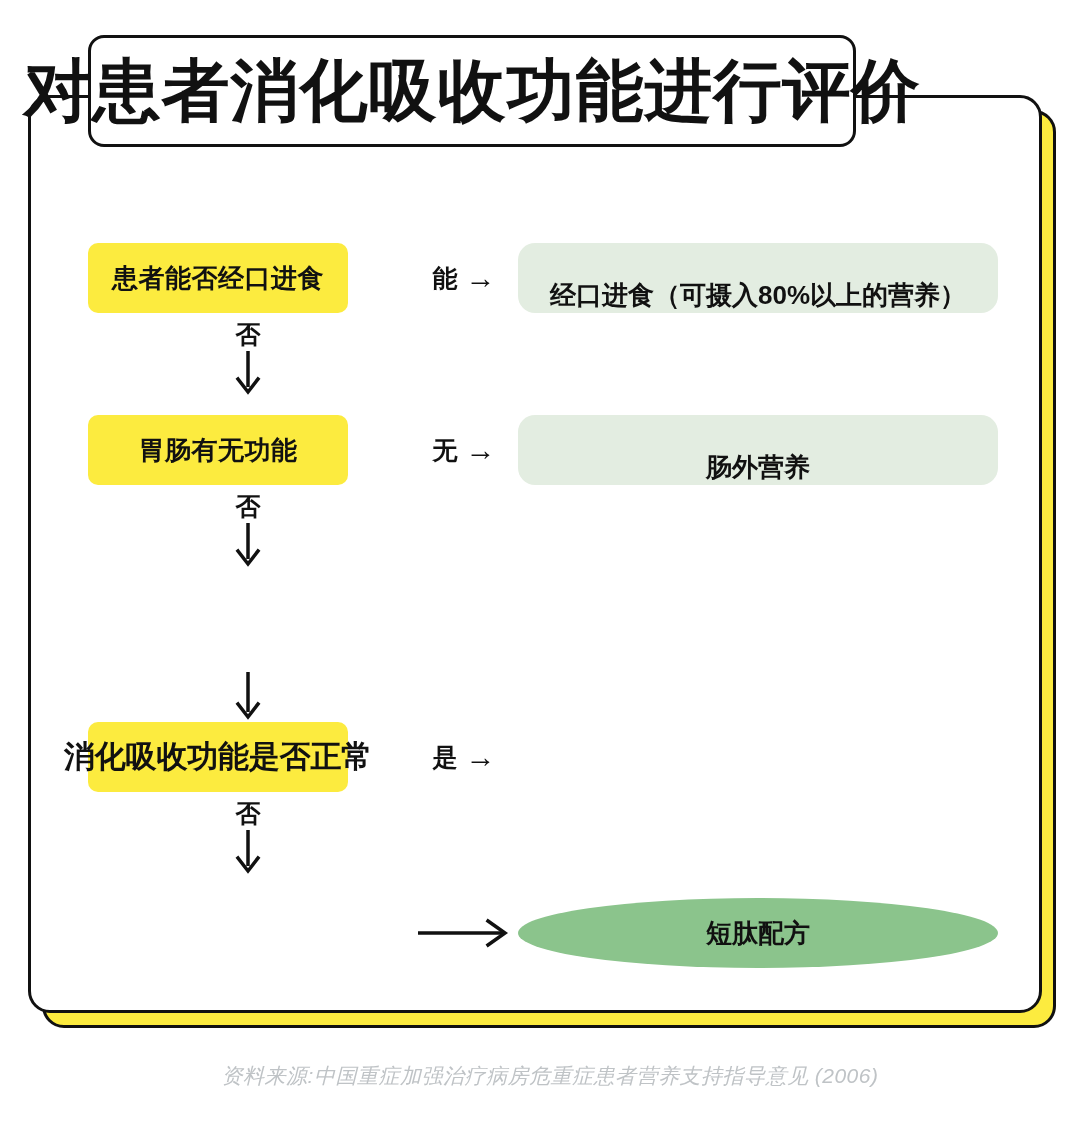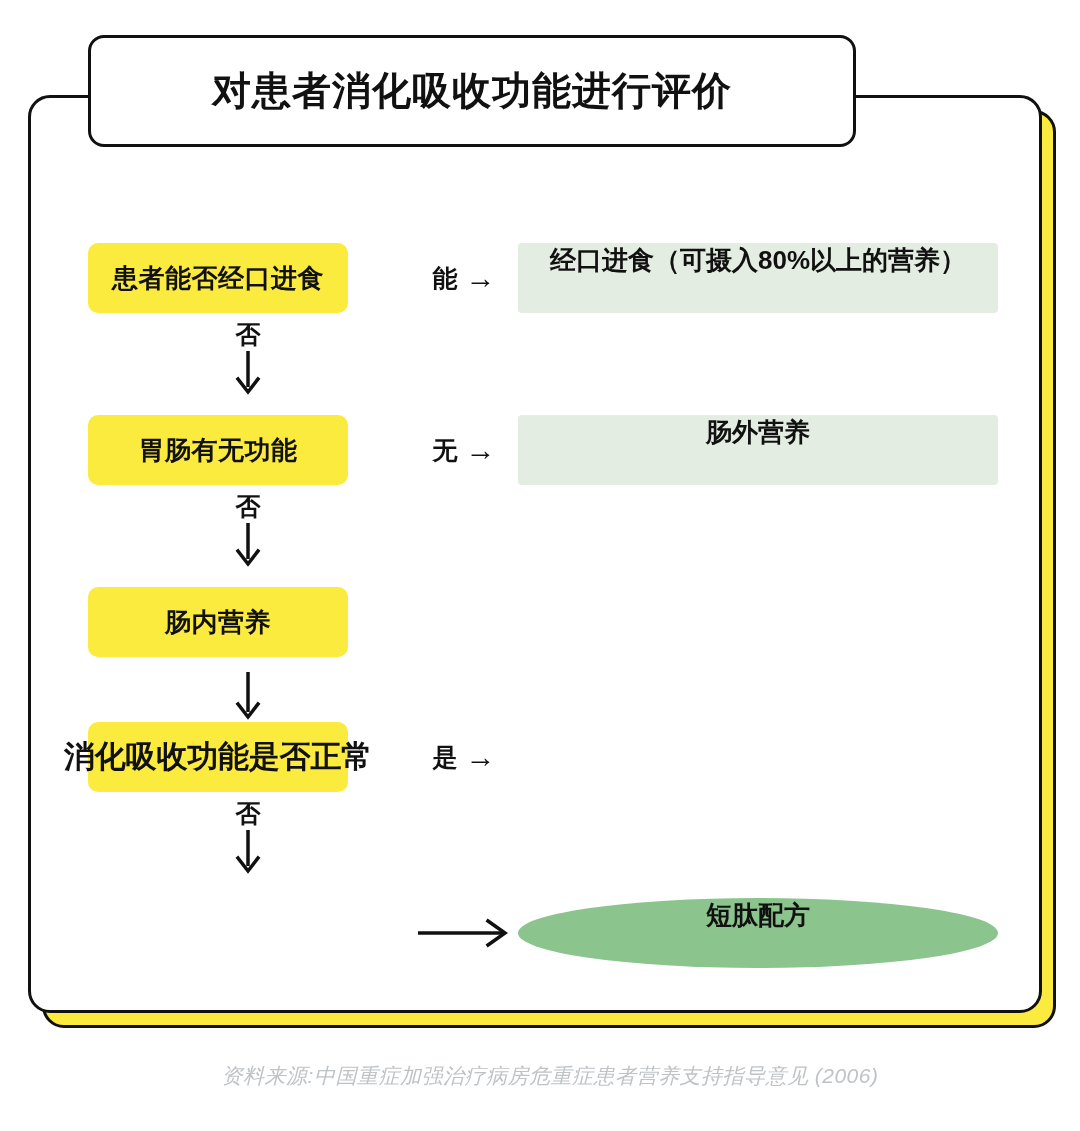--- a/index.html
+++ b/index.html
@@ -49,21 +49,21 @@
     background: #ffffff;
     border: 3px solid #111111;
     border-radius: 16px;
     box-sizing: border-box;
     display: flex;
     align-items: center;
     justify-content: center;
     z-index: 5;
   }
   #title-text {
-    font-size: 39px;
+    font-size: 68px;
     font-weight: 700;
     color: #111111;
     letter-spacing: 1px;
     white-space: nowrap;
   }
 
   
   #flow {
     position: absolute;
     left: 0;
@@ -125,41 +125,42 @@
     line-height: 1;
   }
 
   .right-box {
     position: absolute;
     left: 430px;
     top: 0;
     width: 480px;
     height: 70px;
     background: #E3EDE1;
-    border-radius: 4px;
-    display: flex;
-    align-items: flex-start;
+    border-radius: 17px;
+    display: flex;
+    align-items: flex-end;
     justify-content: center;
   }
   .right-box .rlbl {
     font-size: 26px;
     font-weight: 700;
     color: #111111;
     white-space: nowrap;
   }
 
   .right-ellipse {
     position: absolute;
     left: 430px;
     top: 0;
     width: 480px;
     height: 70px;
     background: #8BC48C;
     border-radius: 50%;
     display: flex;
+    align-items: center;
     justify-content: center;
   }
   .right-ellipse .rlbl {
     font-size: 26px;
     font-weight: 700;
     color: #111111;
     white-space: nowrap;
   }
 
   .long-arrow {
@@ -261,25 +262,20 @@
   <div class="connector" style="top:494px;">
     <span class="clabel">否</span>
     <span class="carrow">
       <svg width="26" height="44" viewBox="0 0 26 44" aria-hidden="true">
         <line x1="13" y1="0" x2="13" y2="36" stroke="#111111" stroke-width="3.5"></line>
         <polyline points="3,28 13,41 23,28" fill="none" stroke="#111111" stroke-width="3.5" stroke-linecap="square" stroke-linejoin="miter"></polyline>
       </svg>
     </span>
   </div>
 
-  <div class="row" style="top:587px;">
-    <div class="left-box">
-      <span class="lbl">肠内营养</span>
-    </div>
-  </div>
 
   <div class="connector" style="top:672px;">
     <span class="carrow">
       <svg width="26" height="48" viewBox="0 0 26 48" aria-hidden="true">
         <line x1="13" y1="0" x2="13" y2="40" stroke="#111111" stroke-width="3.5"></line>
         <polyline points="3,32 13,45 23,32" fill="none" stroke="#111111" stroke-width="3.5" stroke-linecap="square" stroke-linejoin="miter"></polyline>
       </svg>
     </span>
   </div>
 

